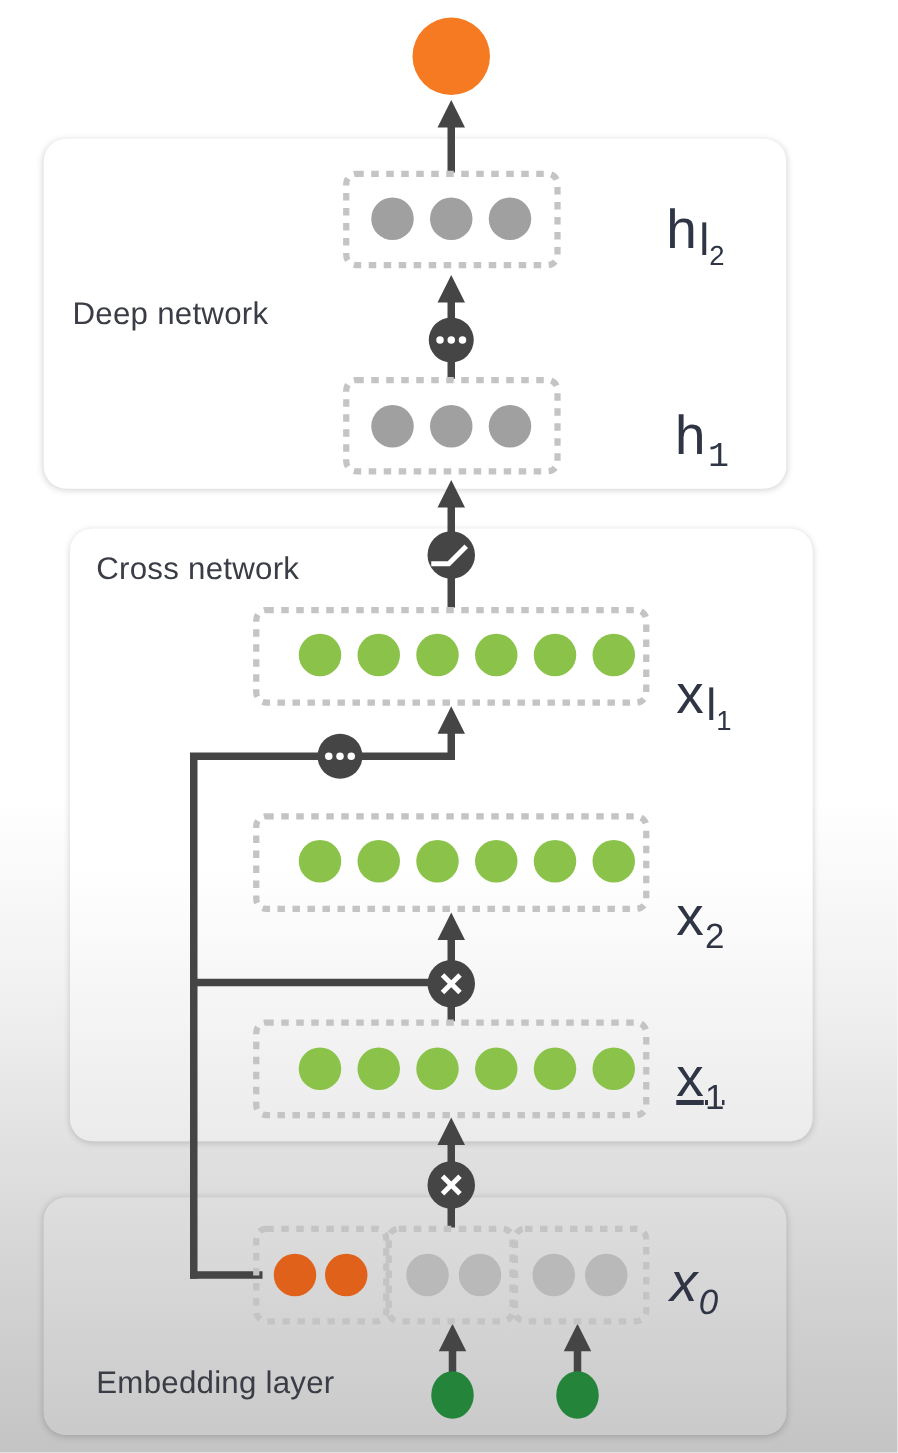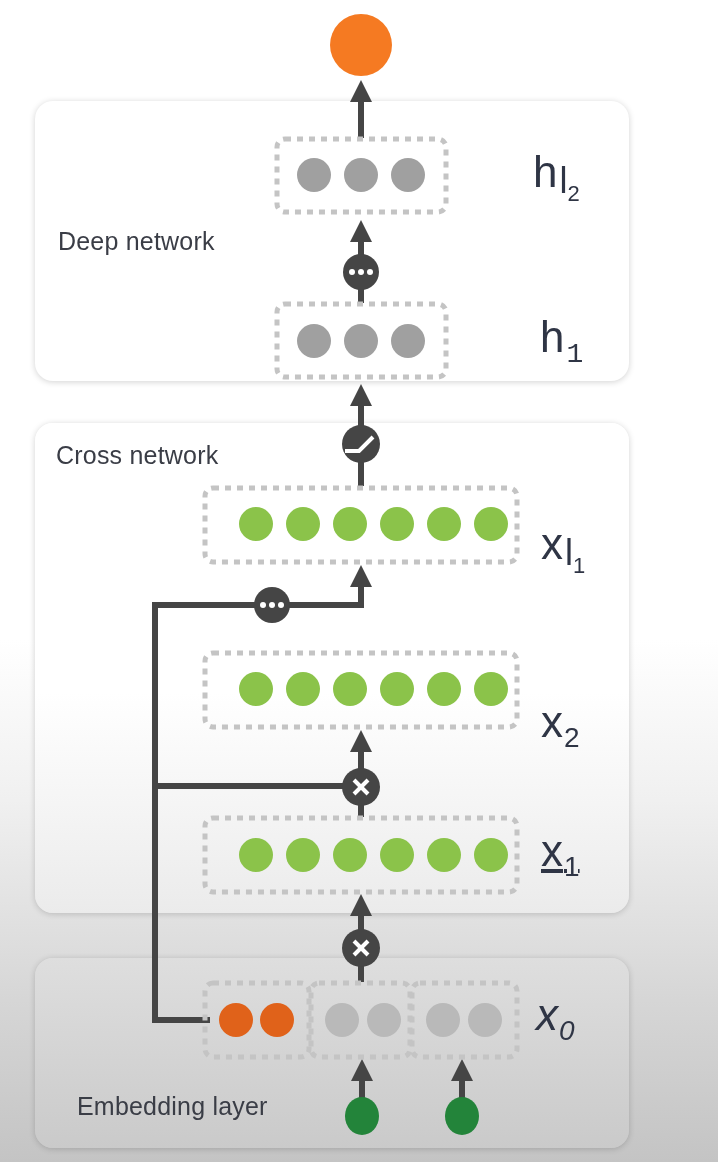--- a/index.html
+++ b/index.html
@@ -6,28 +6,28 @@
   body {
     width: 718px; height: 1162px; position: relative; overflow: hidden;
     background: linear-gradient(to bottom, #ffffff 0px, #ffffff 640px, #f0f0f0 800px, #d6d6d6 1000px, #c4c4c4 1162px);
     font-family: "Liberation Sans", "DejaVu Sans", sans-serif;
   }
   .panel {
     position: absolute; left: 35px; width: 594px;
     border-radius: 18px;
     box-shadow: 0 1px 6px rgba(0,0,0,0.18);
   }
-  #panel-deep { top: 101px; height: 280px; background: #ffffff; }
-  #panel-cross { top: 423px; height: 490px; background: linear-gradient(to bottom, #ffffff 0%, #ffffff 55%, #f4f4f4 80%, #ebebeb 100%); }
+  #panel-deep { top: 111px; height: 280px; background: #ffffff; }
+  #panel-cross { top: 423px; height: 490px; background: linear-gradient(to bottom, #ffffff 0%, #ffffff 55%, #f4f4f4 80%, #ebebeb 100%); margin-left: 21px; }
   #panel-embed { top: 958px; height: 190px; background: linear-gradient(to bottom, #dedede 0%, #cacaca 100%); }
   .panel-label {
     position: absolute; font-size: 25px; color: #3a3d46; letter-spacing: 0.2px;
   }
   .vec-label {
-    position: absolute; font-size: 44px; color: #2f3545; font-weight: 500; line-height: 1;
+    position: absolute; font-size: 44px; color: #2f3545; font-weight: 500; line-height: 1; margin-top: 12px;
   }
   .vec-label .sub { font-size: 28px; position: relative; top: 10px; margin-left: 1px; font-weight: 400; }
   .vec-label .sub-l { font-size: 36px; position: relative; top: 6px; margin-left: 2px; font-weight: 400; }
   .vec-label .sub-n { font-size: 22px; position: relative; top: 14px; font-weight: 400; }
   svg#diagram { position: absolute; left: 0; top: 0; }
 </style>
 </head>
 <body>
 
 <div class="panel" id="panel-deep">

